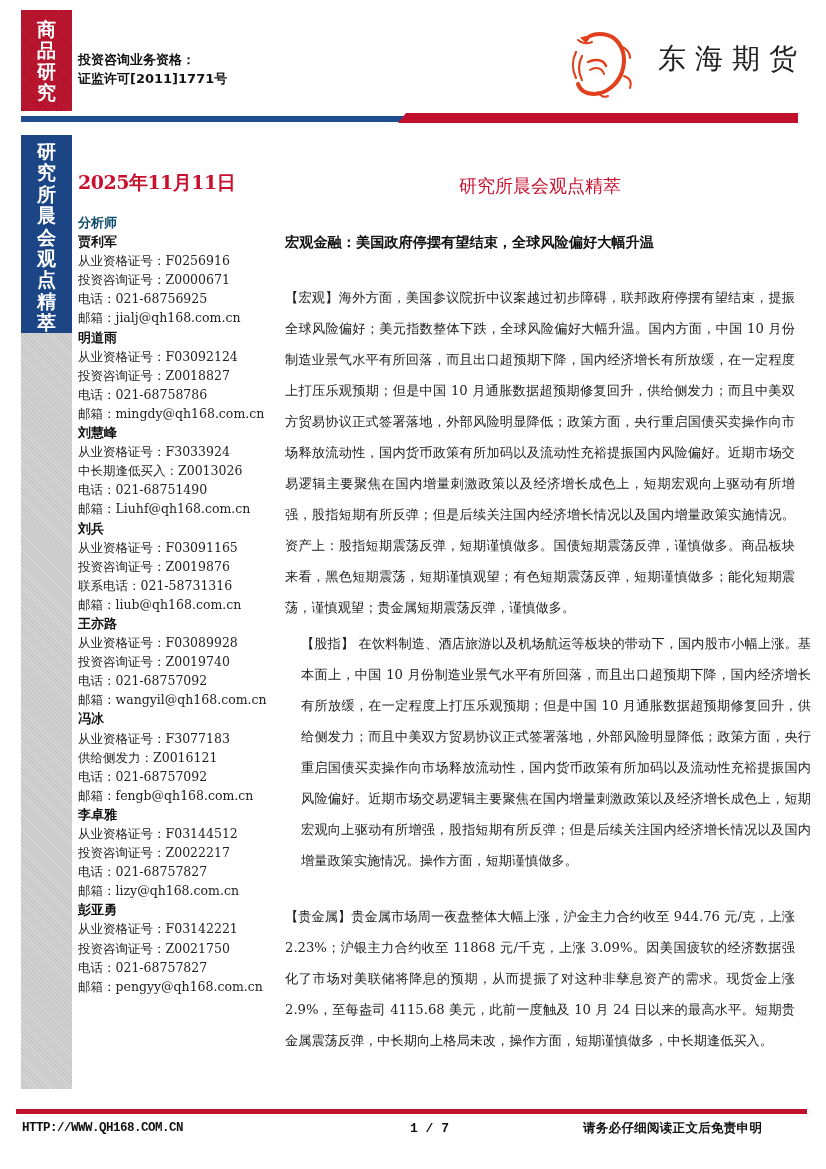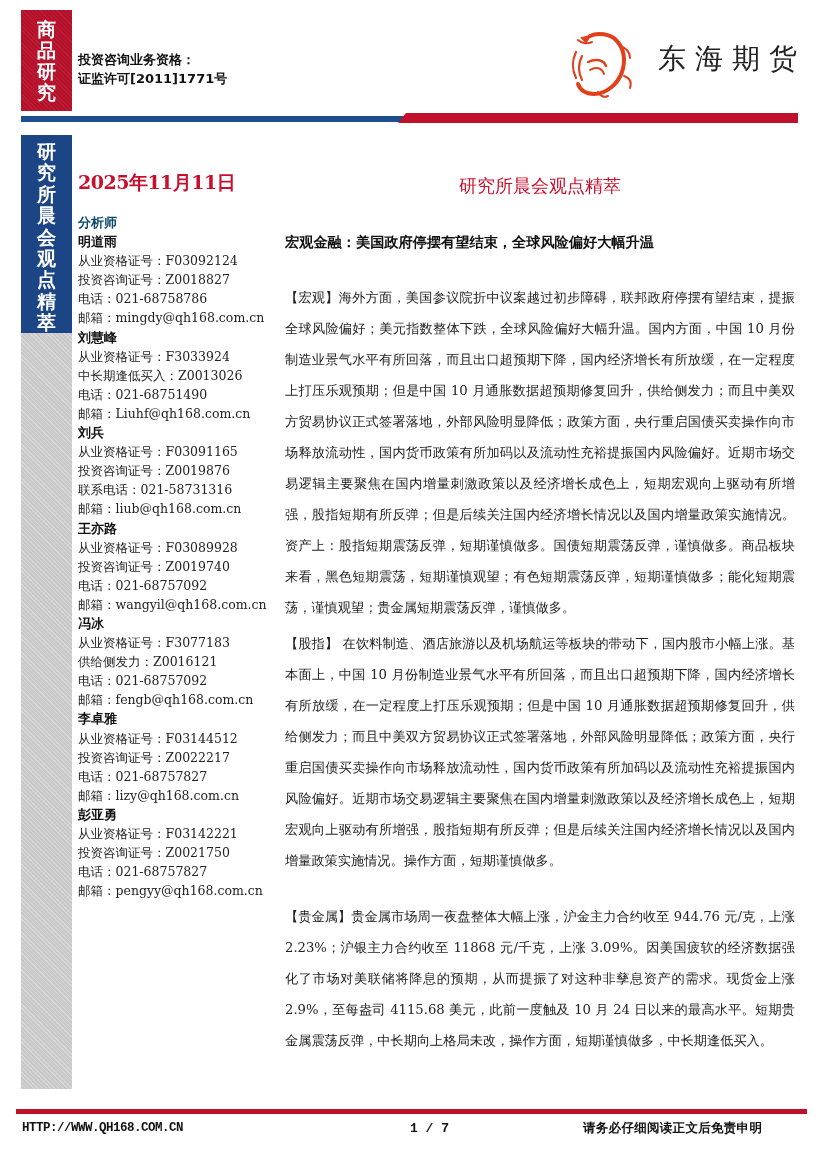--- a/index.html
+++ b/index.html
@@ -49,21 +49,21 @@
   
   .main-title { left: 280px; top: 174px; width: 520px; text-align: center;
                 font-family: "DejaVu Sans", sans-serif; font-size: 18px; color: #c8102e; }
   .sub-title { left: 285px; top: 233px; font-family: "DejaVu Sans", sans-serif; font-weight: bold;
                font-size: 14.2px; color: #111; }
 
   
   .para { left: 285px; width: 510px; font-family: "DejaVu Serif", serif; font-size: 13.2px;
           line-height: 31px; color: #222; text-align: justify; text-justify: inter-character; }
   .p1 { top: 282px; }
-  .p2 { top: 628px; }
+  .p2 { top: 628px; margin-left: 16px; }
   .p3 { top: 901px; }
 
   
   .foot-bar { left: 16px; top: 1109px; width: 791px; height: 5px; background: #c0102b; }
   .foot-left { left: 22px; top: 1121px; font-family: "Liberation Mono", "DejaVu Sans Mono", monospace;
                font-weight: bold; font-size: 12.5px; color: #111; letter-spacing: -0.5px; text-align: right; }
   .foot-mid { left: 410px; top: 1121px; font-family: "Liberation Mono", monospace;
               font-weight: bold; font-size: 13px; color: #111; }
   .foot-right { left: 583px; top: 1120px; font-family: "DejaVu Sans", sans-serif; font-weight: bold;
                 font-size: 12.5px; color: #111; letter-spacing: 0.3px; }
@@ -115,20 +115,27 @@
   <span>萃</span>
 </div>
 <div class="abs gray-strip"></div>
 
 <div class="abs date">2025年11月11日</div>
 
 <div class="abs analysts">
   <div class="hdr">分析师</div>
   <div id="analyst-container">
       <div>
+        <div class="name">贾利军</div>
+        <div class="line">从业资格证号：F0256916</div>
+        <div class="line">投资咨询证号：Z0000671</div>
+        <div class="line">电话：021-68756925</div>
+        <div class="line">邮箱：jialj@qh168.com.cn</div>
+      </div>
+      <div>
         <div class="name">明道雨</div>
         <div class="line">从业资格证号：F03092124</div>
         <div class="line">投资咨询证号：Z0018827</div>
         <div class="line">电话：021-68758786</div>
         <div class="line">邮箱：mingdy@qh168.com.cn</div>
       </div>
       <div>
         <div class="name">刘慧峰</div>
         <div class="line">从业资格证号：F3033924</div>
         <div class="line">中长期逢低买入：Z0013026</div>

